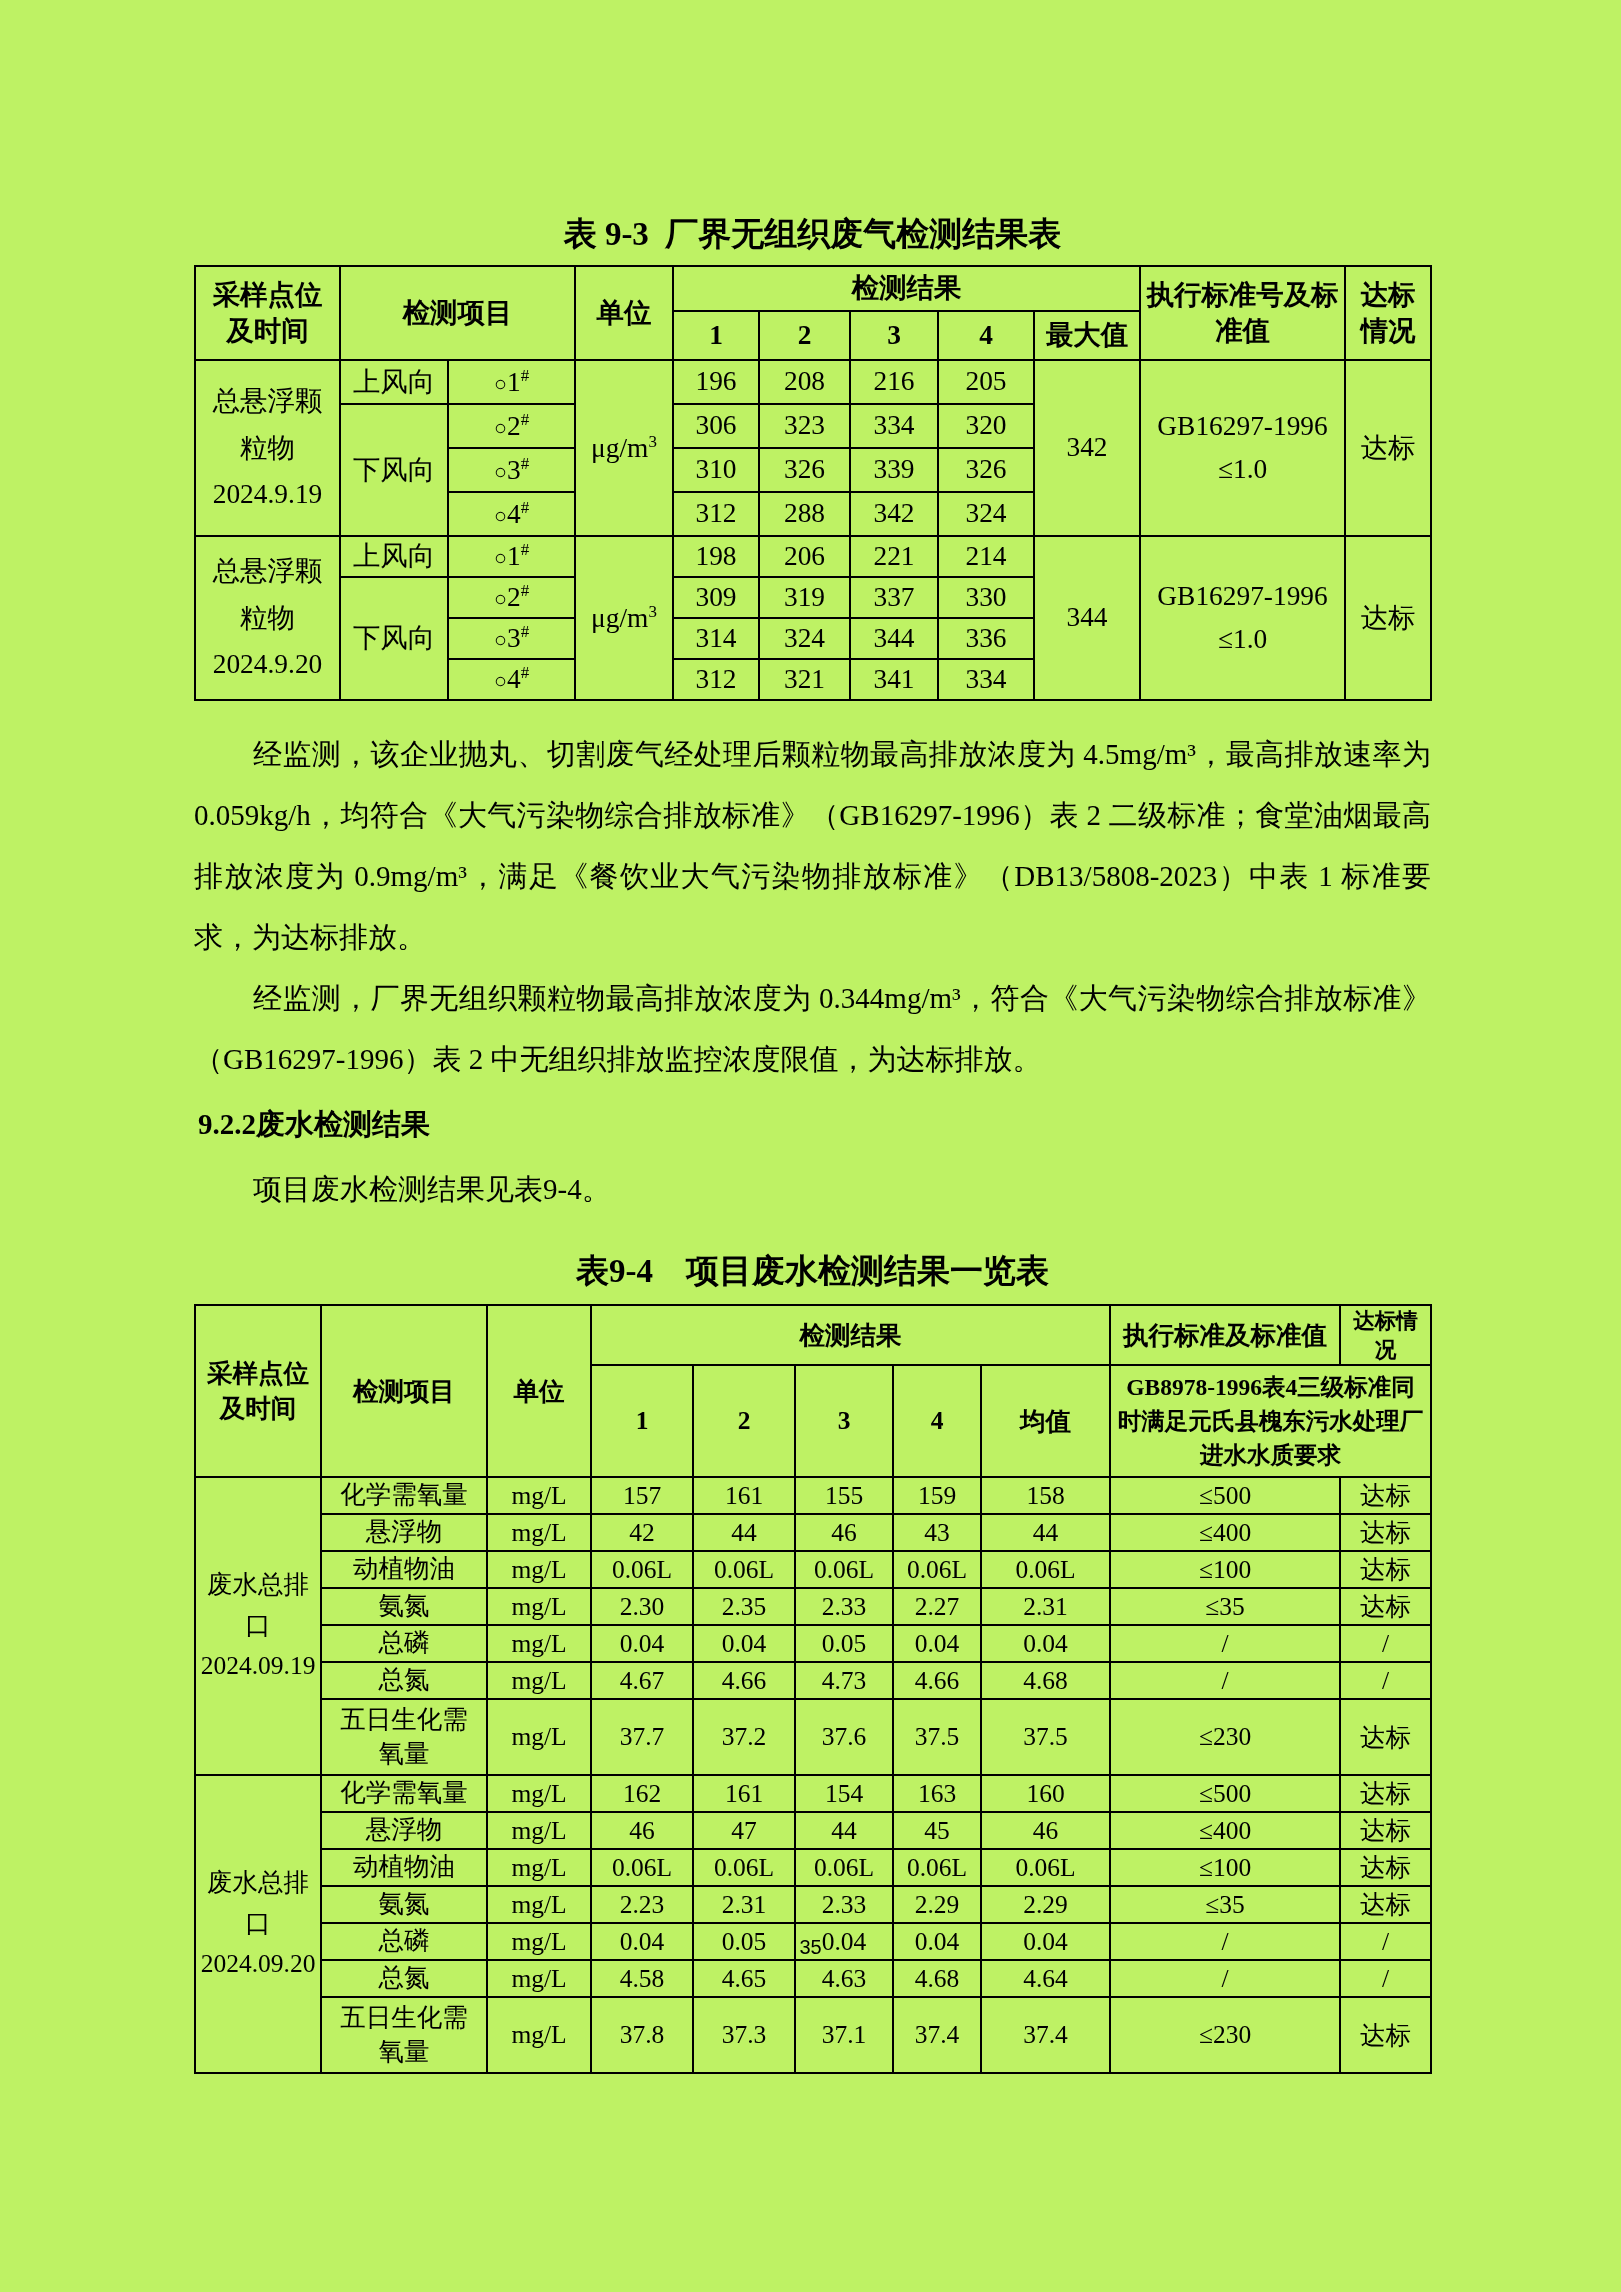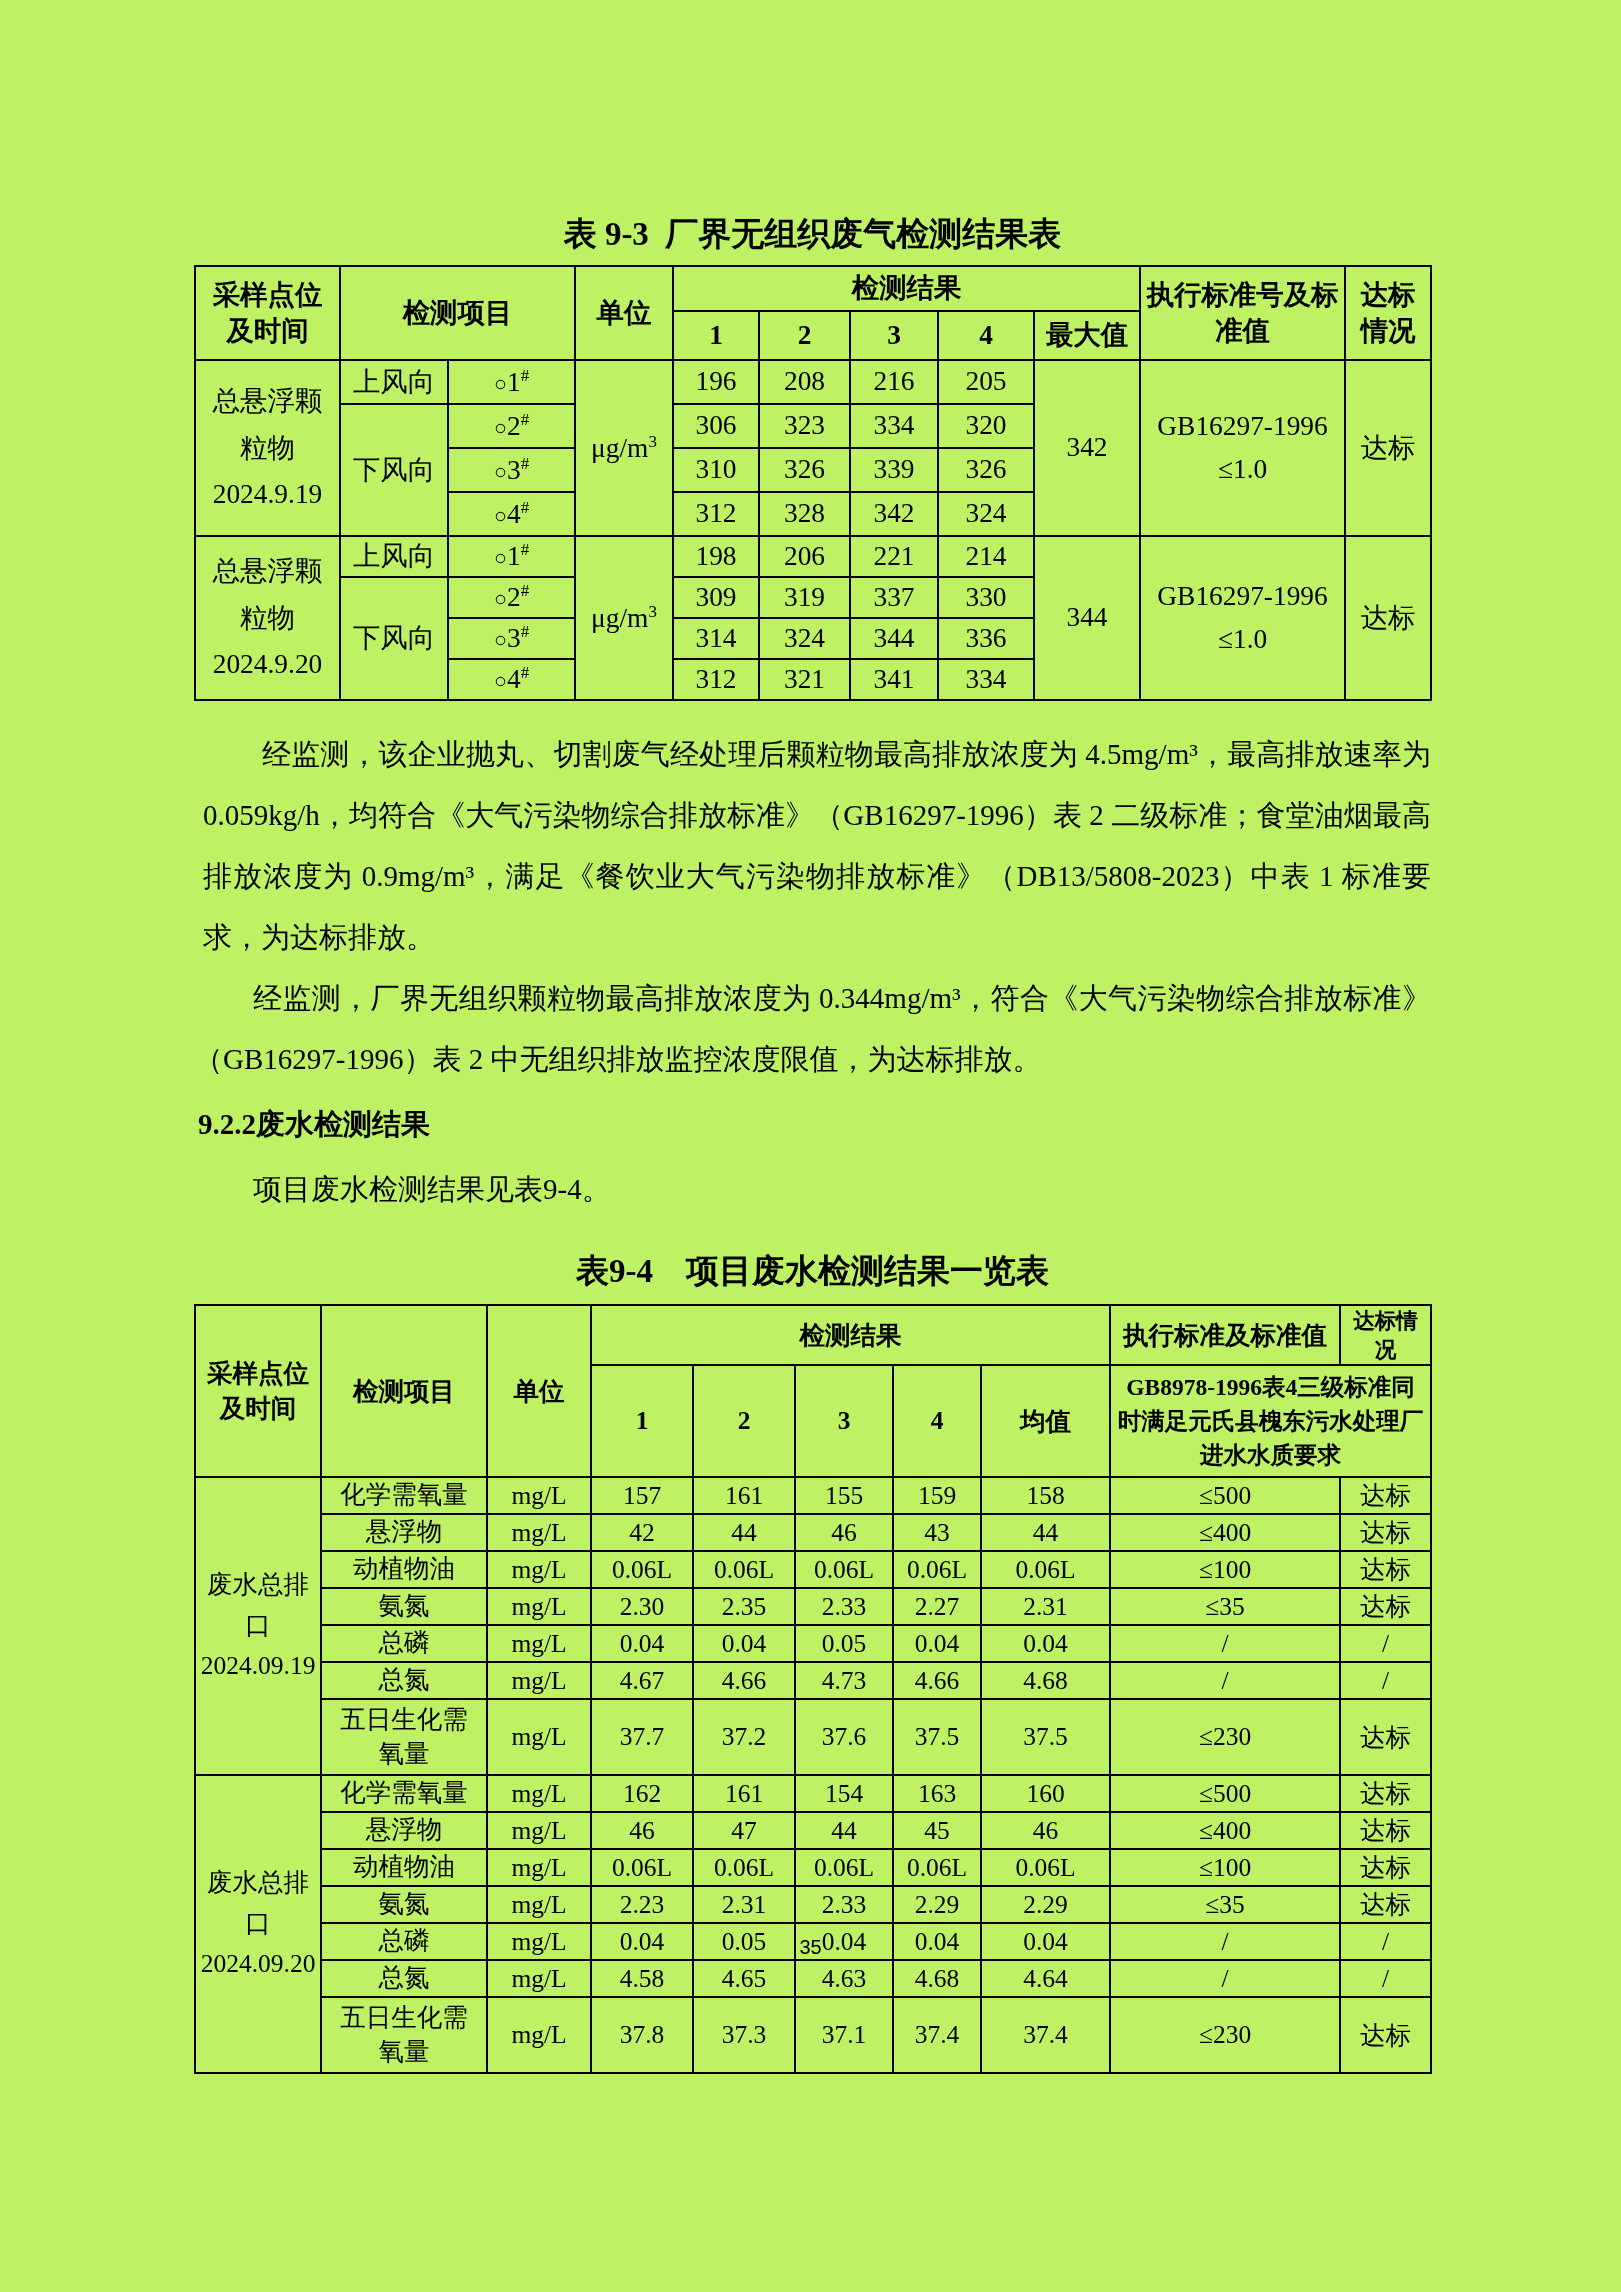--- a/index.html
+++ b/index.html
@@ -44,21 +44,21 @@
   sup { font-size:0.62em; }
   .circ { font-size:21.6px; }
 
   
   .para {
     font-size:29px; line-height:61px;
     text-align:justify;
     text-indent:59px;
     margin:0;
   }
-  .para.first { margin-top:23.5px;margin-left:9px; }
+  .para.first { margin-top:23.5px; }
   .sec-heading {
     font-size:29px; line-height:61px;
     font-weight:bold; margin:4px;
   }
 
   
   .t2 { font-size:25.5px; }
   .t2 thead tr.h1 { height:43px; }
   .t2 thead tr.h2 { height:112px; }
   .t2 tbody tr { height:37px; }
@@ -146,21 +146,21 @@
       <tr>
         <td><span class="circ">○</span><span>3</span><sup>#</sup></td>
         <td>310</td>
         <td>326</td>
         <td>339</td>
         <td>326</td>
       </tr>
       <tr>
         <td><span class="circ">○</span><span>4</span><sup>#</sup></td>
         <td>312</td>
-        <td>328</td>
+        <td>288</td>
         <td>342</td>
         <td>324</td>
       </tr>
 
       <tr class="gs g2">
         <td rowspan="4" class="sample">
           <span>总悬浮颗粒物</span>
           <span class="blk">2024.9.20</span>
         </td>
         <td>上风向</td>

